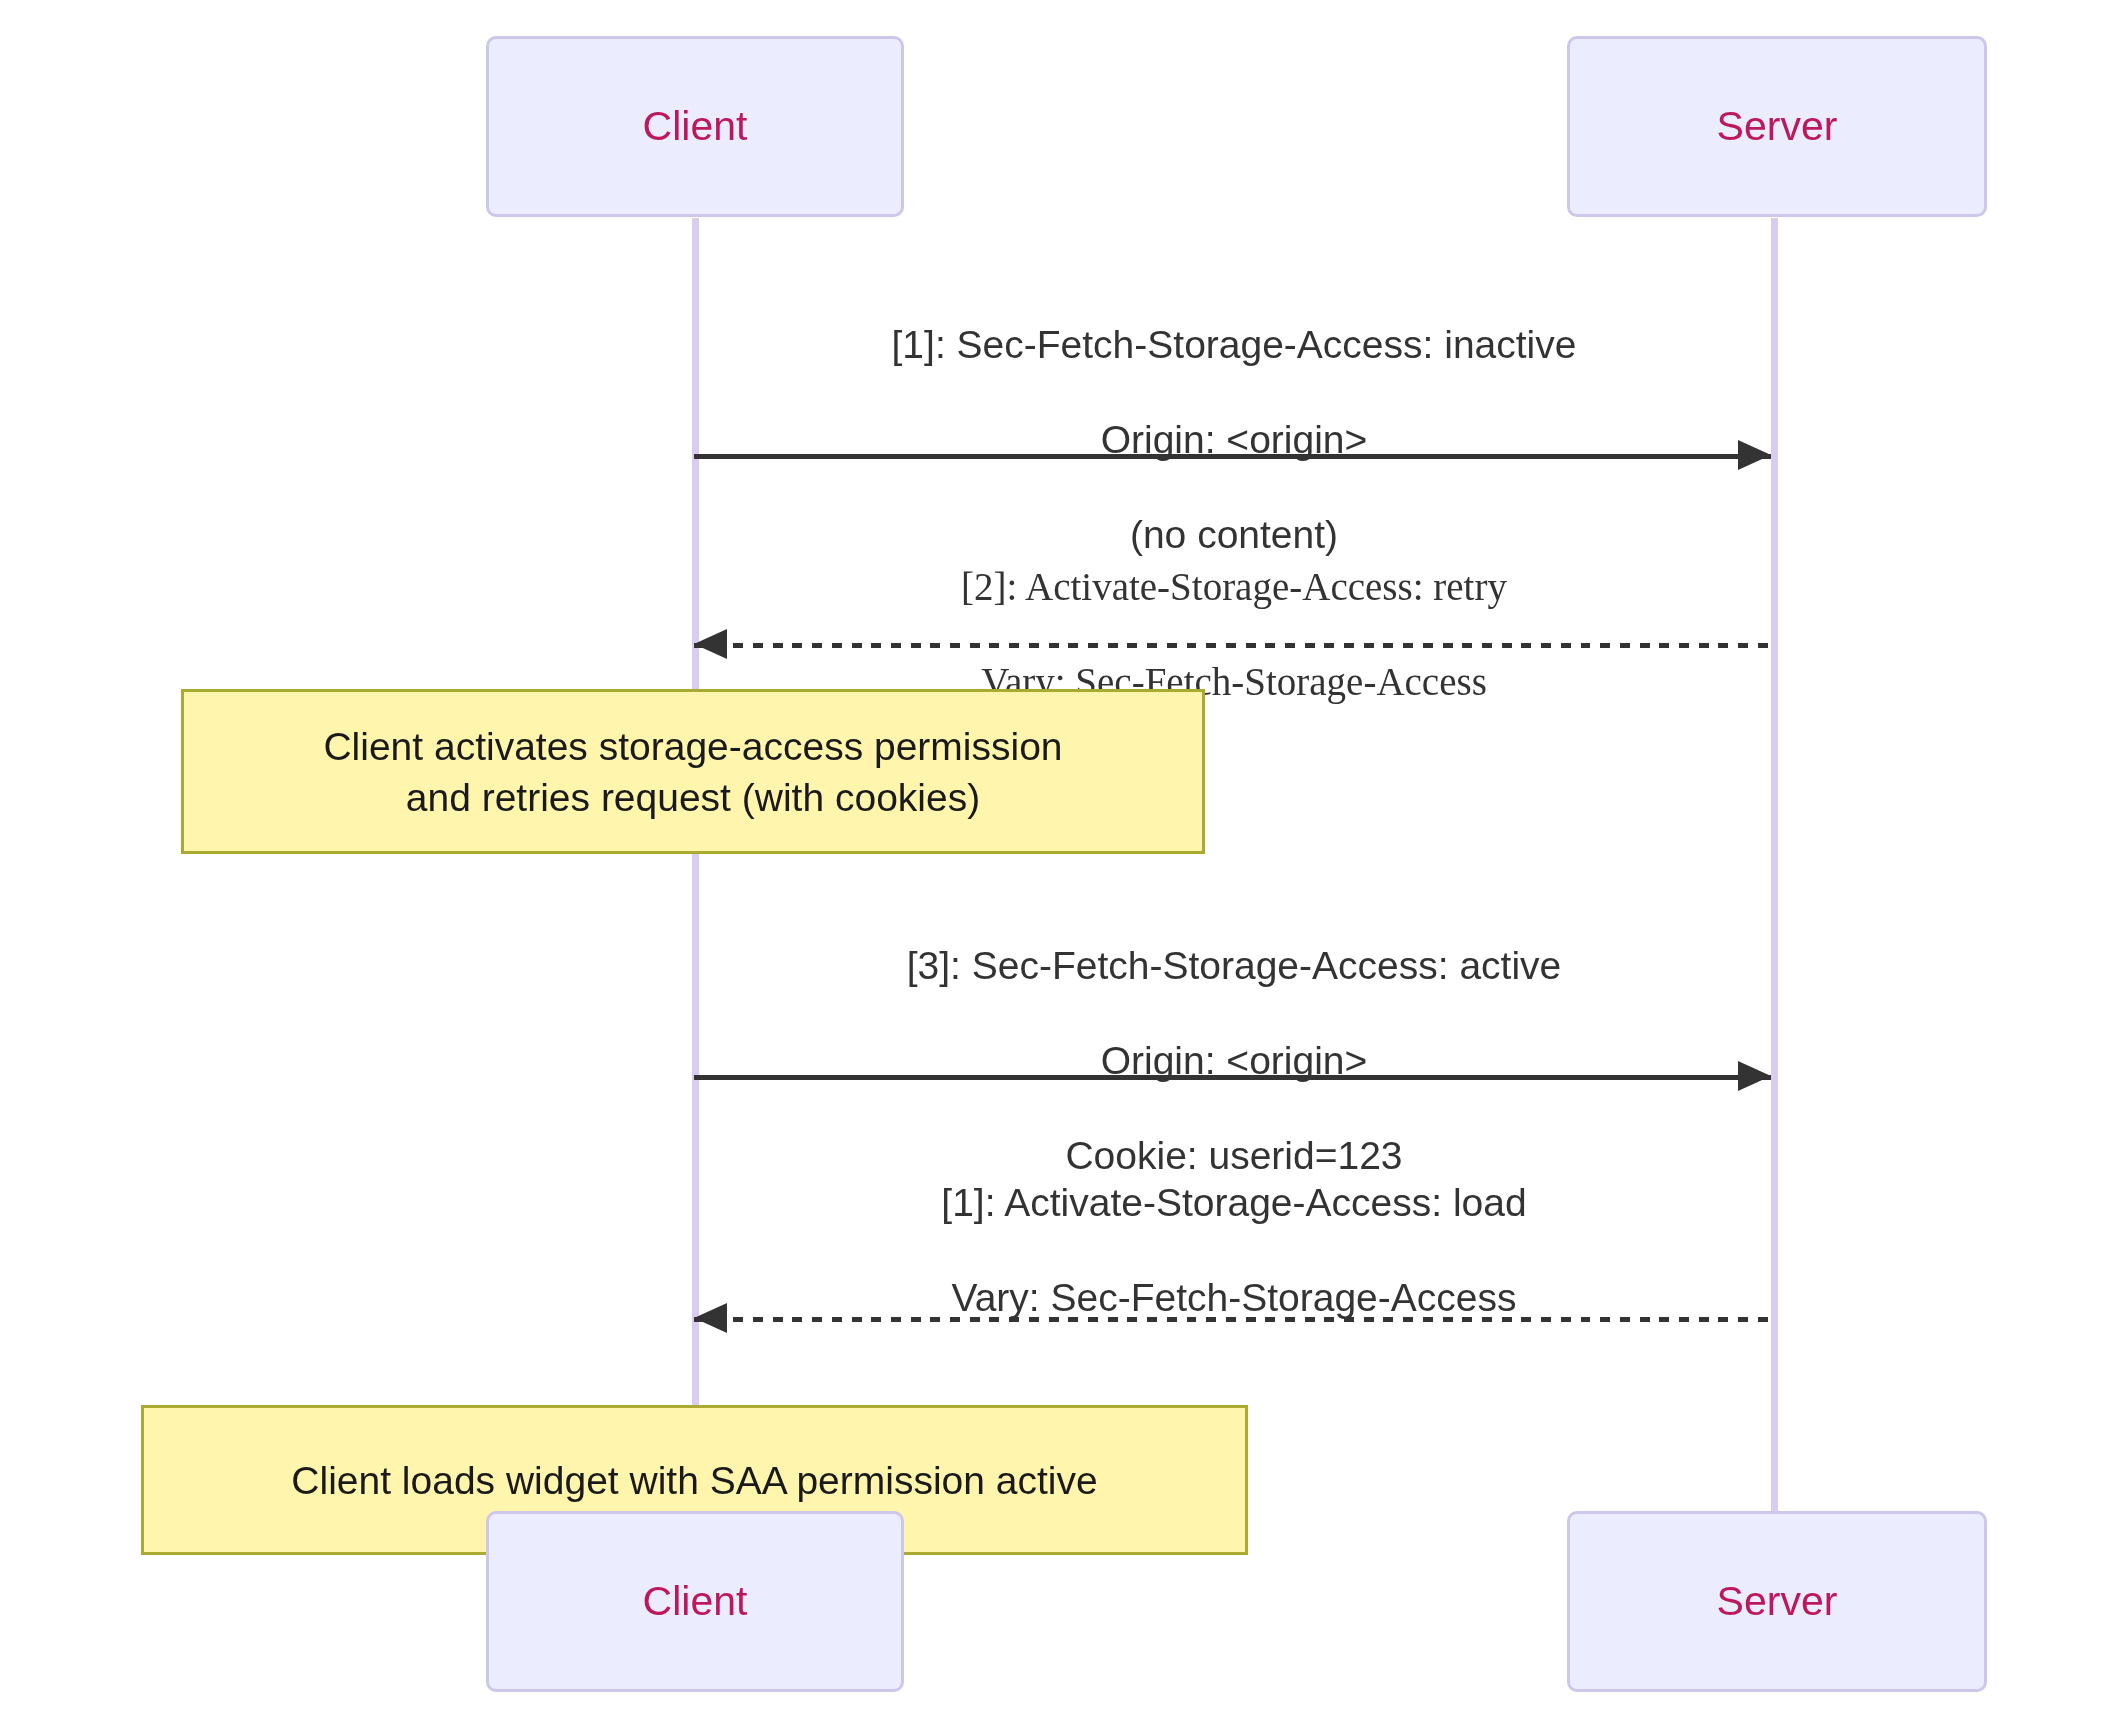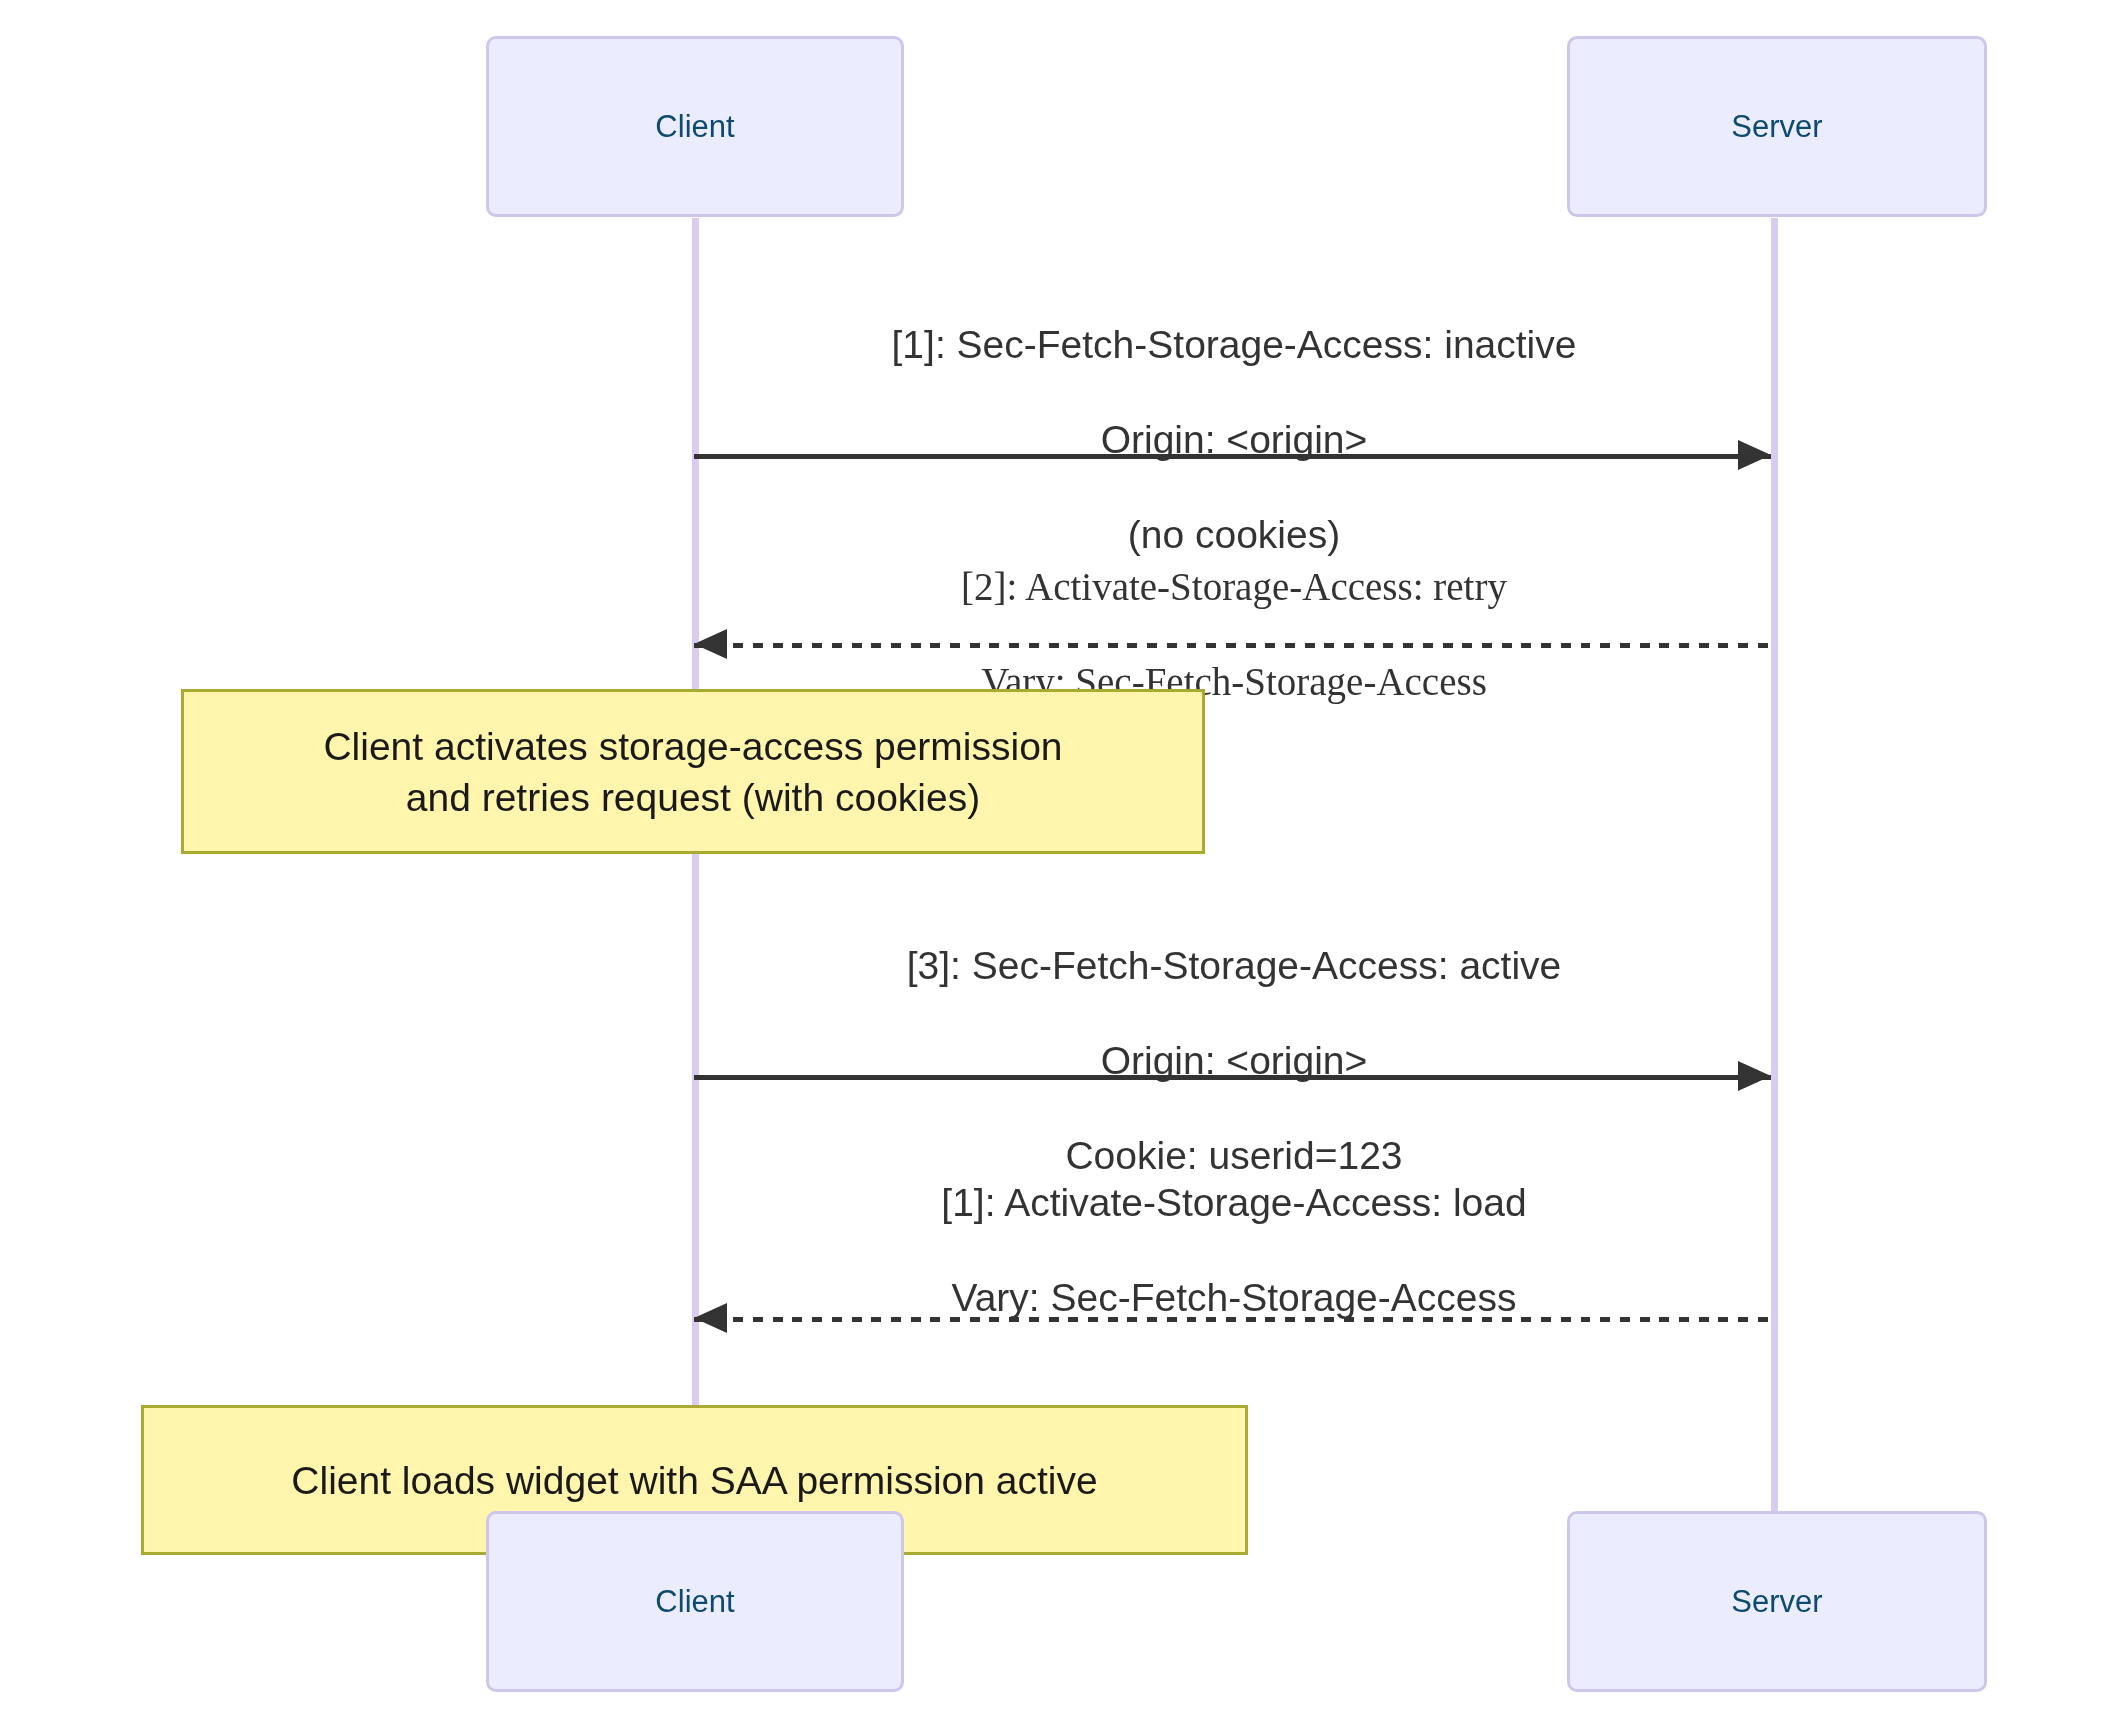--- a/index.html
+++ b/index.html
@@ -20,22 +20,22 @@
     width: 418px;
     height: 181px;
     background: var(--actor-fill, #ECECFF);
     border: 3px solid var(--actor-border, #CFC6EC);
     border-radius: 9.9px;
     display: flex;
     align-items: center;
     justify-content: center;
   }
   .actor .actor-label {
-    font-size: 31px;
-    color: #0c4a6e;
+    font-size: 41px;
+    color: #be185d;
   }
   #actor-client-top    { left: 486px;  top: 36px; }
   #actor-server-top    { left: 1567px; top: 36px;  width: 420px; }
   #actor-client-bottom { left: 486px;  top: 1511px; }
   #actor-server-bottom { left: 1567px; top: 1511px; width: 420px; }
 
   
   .lifeline {
     position: absolute;
     top: 218px;
@@ -112,21 +112,21 @@
 <body>
 
 <div class="canvas">
 
   <div class="lifeline" id="lifeline-client"></div>
   <div class="lifeline" id="lifeline-server"></div>
 
   <div class="msg" id="msg-1">
     <div class="line">[1]: Sec-Fetch-Storage-Access: inactive</div>
     <div class="line">Origin: &lt;origin&gt;</div>
-    <div class="line">(no cookies)</div>
+    <div class="line">(no content)</div>
   </div>
   <div class="arrow solid" id="arrow-1"></div>
   <div class="head right" id="head-1"></div>
 
   <div class="msg" id="msg-2">
     <div class="line">[2]: Activate-Storage-Access: retry</div>
     <div class="line">Vary: Sec-Fetch-Storage-Access</div>
   </div>
   <div class="arrow dashed" id="arrow-2"></div>
   <div class="head left" id="head-2"></div>

